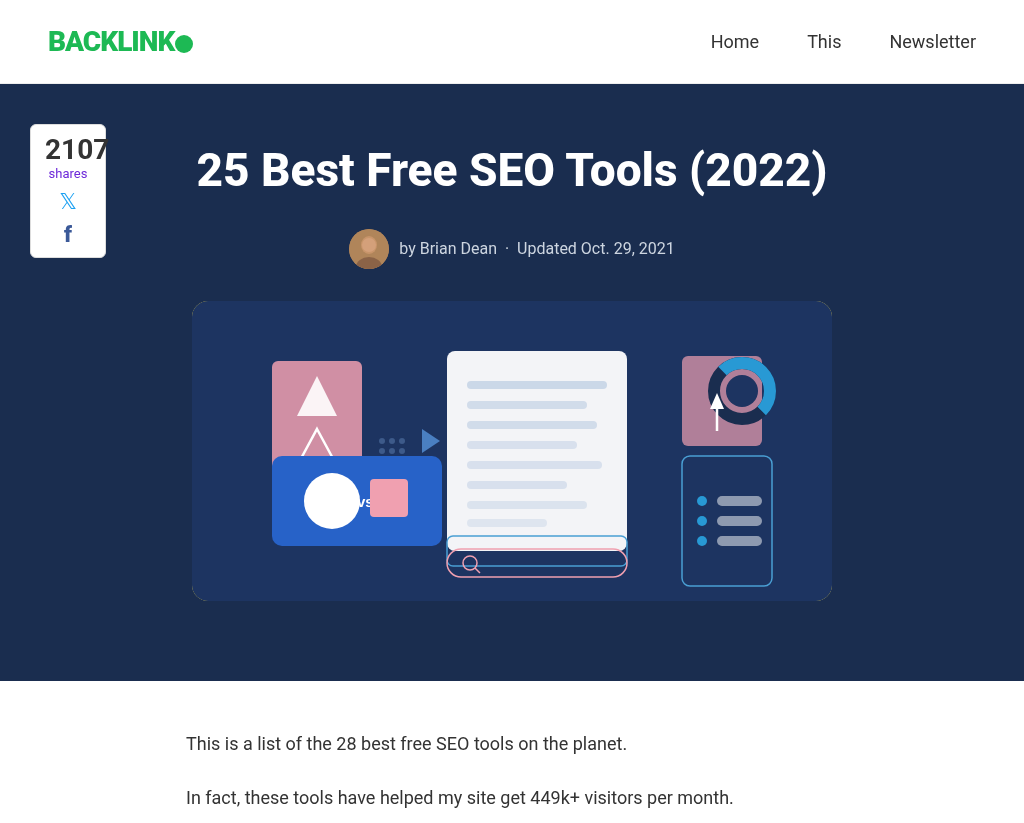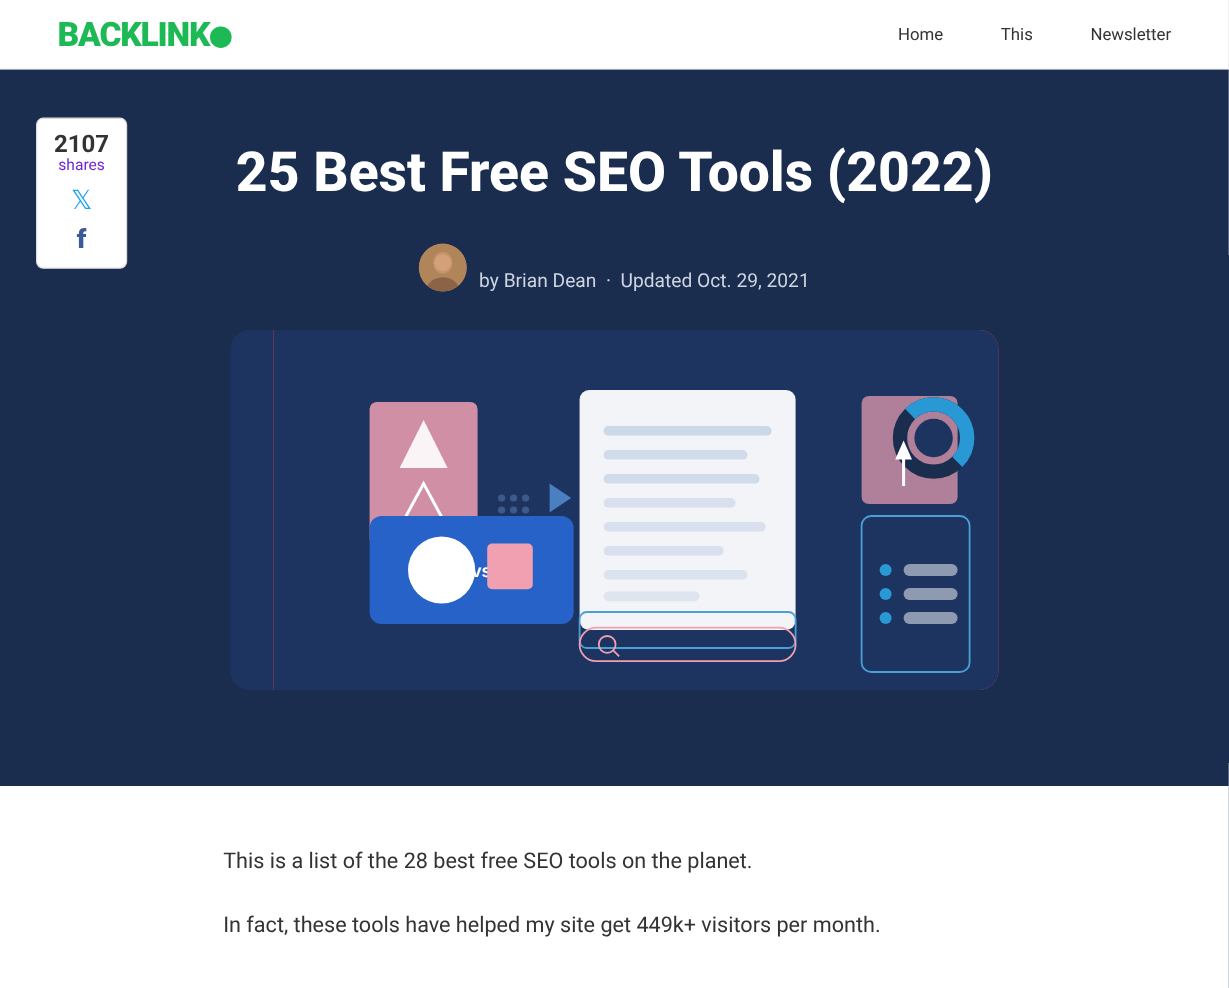--- a/index.html
+++ b/index.html
@@ -4,21 +4,21 @@
   <style>
     * { margin: 0; padding: 0; box-sizing: border-box; }
     body { font-family: -apple-system, BlinkMacSystemFont, 'Segoe UI', Roboto, sans-serif; background: #fff; color: #333; }
 
     
     .header {
       display: flex;
       align-items: center;
       justify-content: space-between;
       padding: 0 48px;
-      height: 58px;
+      height: 84px;
       border-bottom: 1px solid #eee;
       background: #fff;
     }
     .logo {
       font-size: 28px;
       font-weight: 900;
       letter-spacing: -1px;
       color: #1db954;
       text-decoration: none;
     }
@@ -31,21 +31,21 @@
       position: relative;
       top: 2px;
       margin-left: 1px;
     }
     .nav {
       display: flex;
       align-items: center;
       gap: 48px;
     }
     .nav a {
-      font-size: 14px;
+      font-size: 18px;
       color: #333;
       text-decoration: none;
       font-weight: 400;
     }
 
     
     .hero {
       background: #1a2d4f;
       padding: 60px 48px 80px;
       display: flex;
@@ -58,21 +58,21 @@
       left: 30px;
       top: 40px;
       background: #fff;
       border: 1px solid #ddd;
       border-radius: 6px;
       padding: 10px 14px;
       text-align: center;
       width: 76px;
     }
     .share-count {
-      font-size: 20px;
+      font-size: 28px;
       font-weight: 700;
       color: #333;
       line-height: 1.1;
     }
     .share-label {
       font-size: 13px;
       color: #6d28d9;
       margin-bottom: 8px;
     }
     .twitter-icon {
@@ -94,21 +94,21 @@
       font-size: 46px;
       font-weight: 800;
       color: #fff;
       text-align: center;
       max-width: 700px;
       line-height: 1.15;
       margin-bottom: 32px;
     }
     .author-row {
       display: flex;
-      align-items: flex-end;
+      align-items: center;
       gap: 10px;
       color: #cdd5e0;
       font-size: 16px;
     }
     .avatar {
       width: 40px;
       height: 40px;
       border-radius: 50%;
       background: #b0855a;
       overflow: hidden;
@@ -122,26 +122,25 @@
       margin-top: 32px;
       width: 640px;
       max-width: 100%;
       border-radius: 16px;
       overflow: hidden;
       background: #1d3461;
     }
     .hero-image {
       width: 100%;
       height: 300px;
-      background: #ef4444;
+      background: #fde047;
       position: relative;
       display: flex;
       align-items: center;
       justify-content: center;
-      margin-left: 36px;
     }
 
     
     .illustration {
       width: 100%;
       height: 100%;
     }
 
     
     .content {

